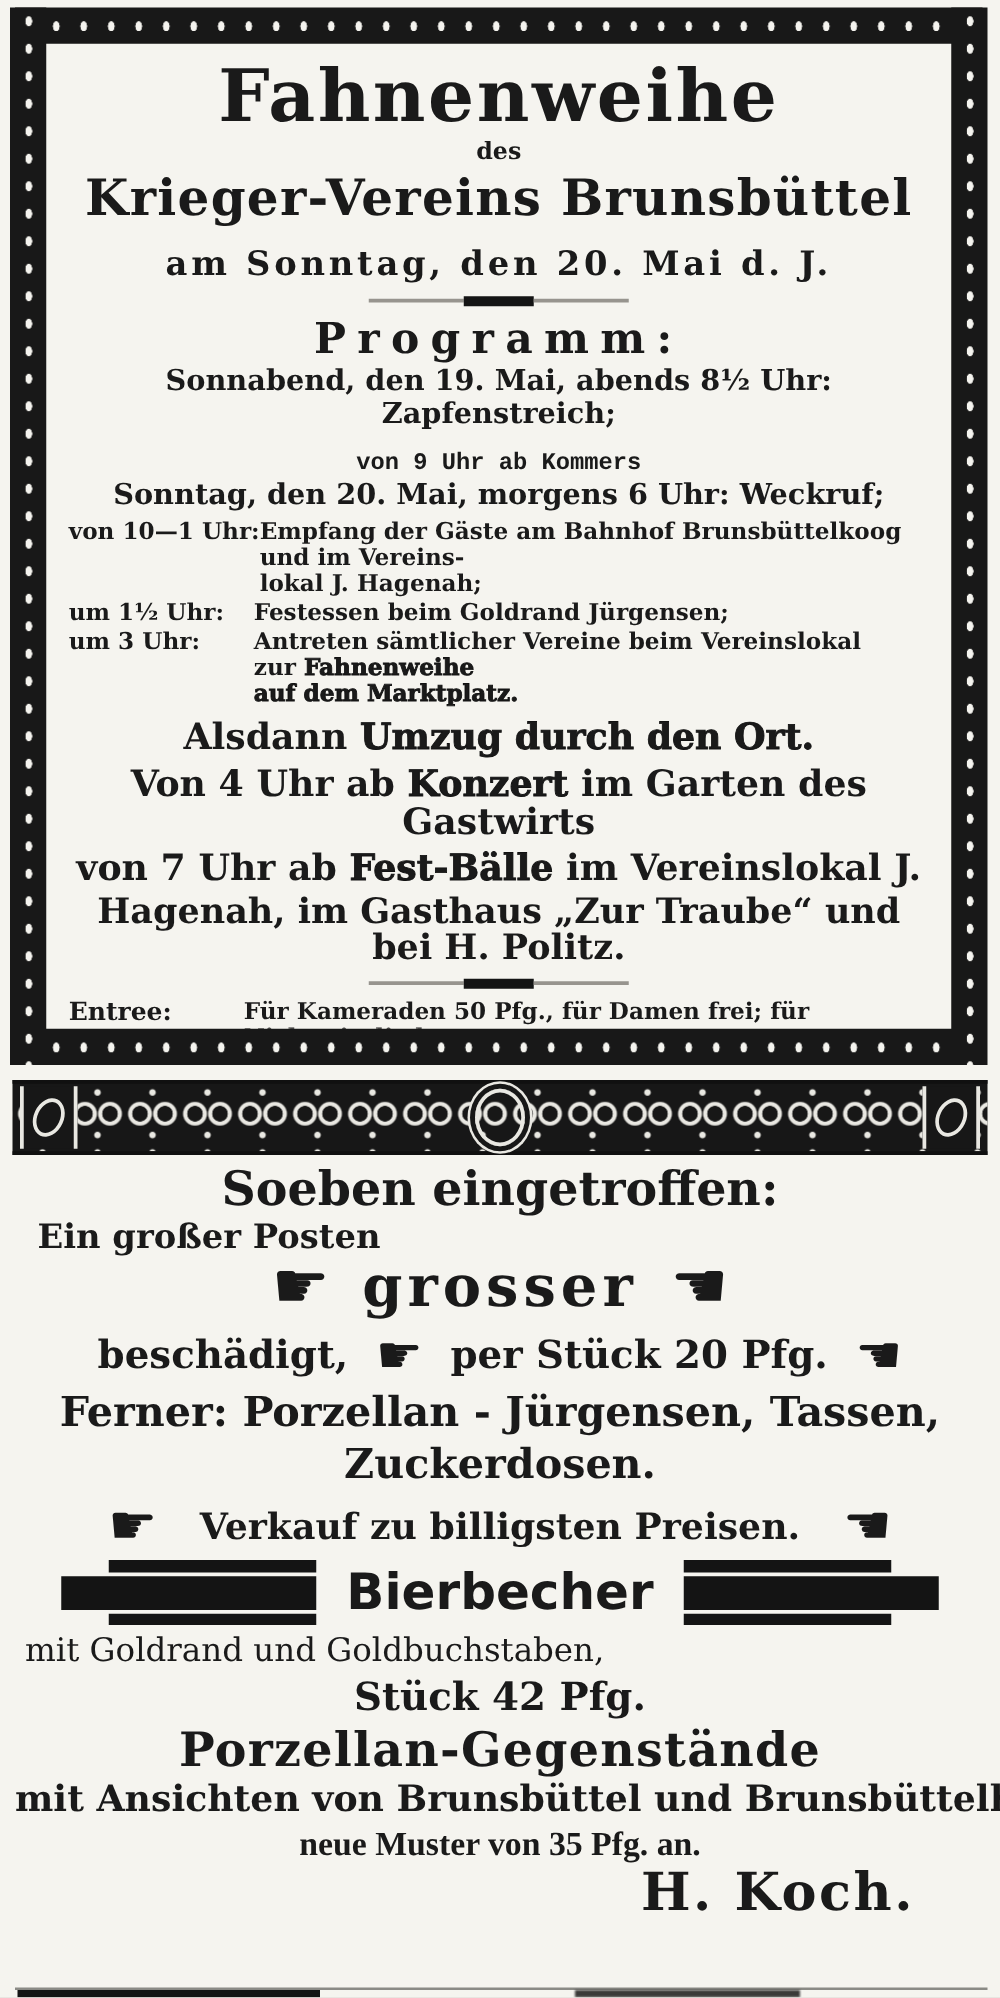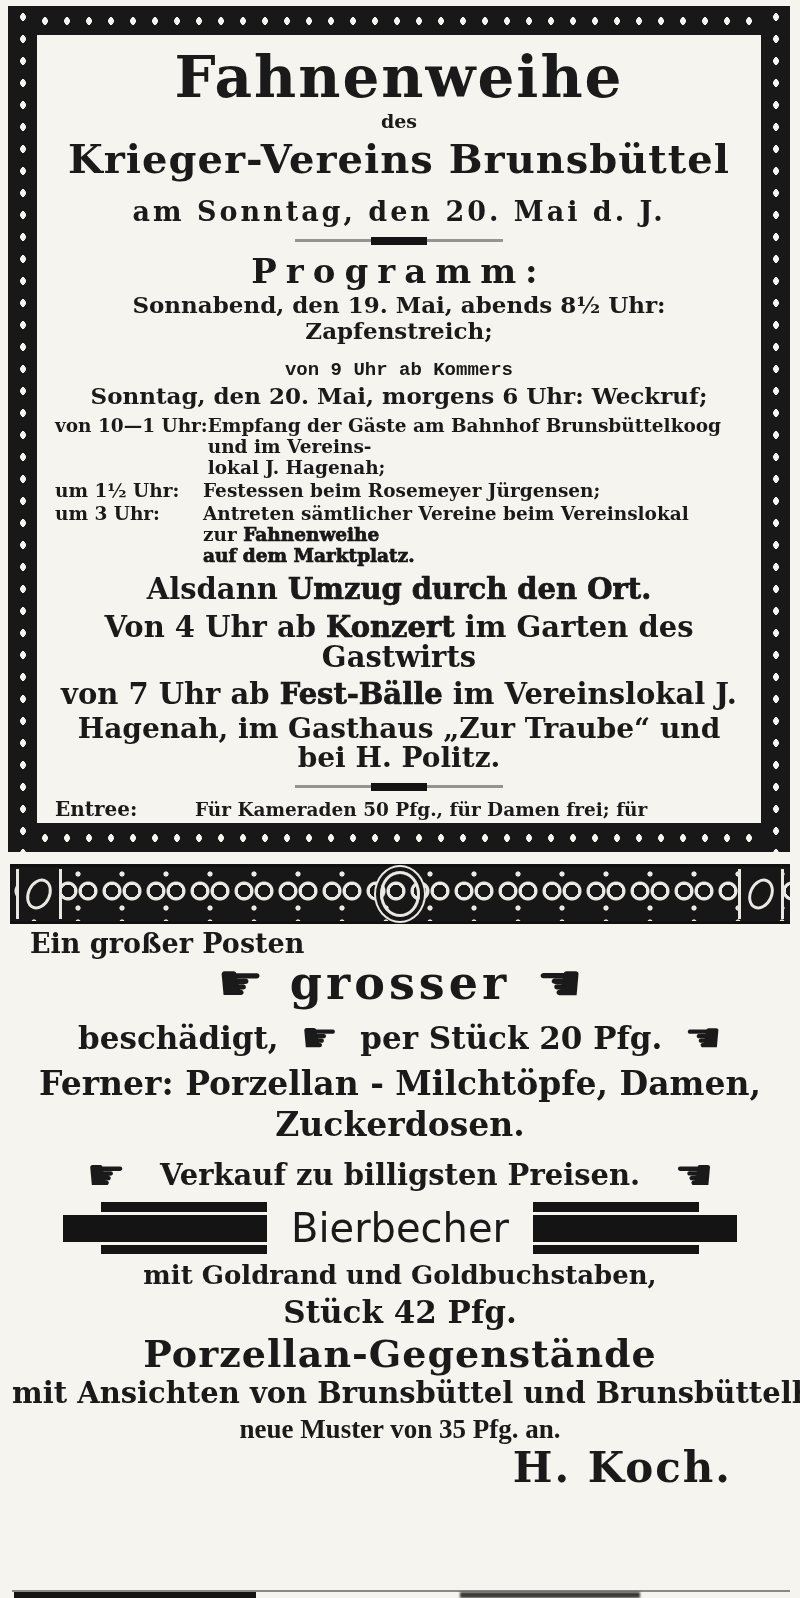--- a/index.html
+++ b/index.html
@@ -85,30 +85,30 @@
   .product-line{margin:4px 0 0;font-size:55px;font-weight:bold;text-align:center;line-height:1;letter-spacing:0;white-space:nowrap;}
   .damaged-row{display:flex;align-items:center;justify-content:center;gap:22px;margin-top:8px;}
   .damaged-row .txt{font-size:31px;font-weight:bold;line-height:1;}
   .damaged-row .manicule{font-size:42px;}
   .ferner-line{margin:8px 0 0;font-size:33px;font-weight:bold;text-align:center;line-height:1;}
   .zucker-line{margin:8px 0 0;font-size:33px;font-weight:bold;text-align:center;line-height:1;}
   .verkauf-row{display:flex;align-items:center;justify-content:center;gap:34px;margin-top:12px;}
   .verkauf-row .txt{font-size:29px;font-weight:bold;line-height:1;}
   .verkauf-row .manicule{font-size:44px;}
   .bier-row{display:flex;align-items:center;justify-content:center;gap:24px;margin-top:4px;height:54px;}
-  .bier-word{font-family:"DejaVu Sans","Liberation Sans",sans-serif;font-size:40px;font-weight:normal;line-height:1;letter-spacing:0px;}
+  .bier-word{font-family:"DejaVu Sans","Liberation Sans",sans-serif;font-size:40px;font-weight:bold;line-height:1;letter-spacing:0px;}
   .bars{position:relative;width:204px;height:52px;}
   .bars .b1,.bars .b2,.bars .b3{position:absolute;background:#141414;}
   .bars-left .b1{top:0;left:38px;right:0;height:10px;}
   .bars-left .b2{top:13px;left:0;right:0;height:27px;}
   .bars-left .b3{bottom:0;left:38px;right:0;height:9px;}
   .bars-right .b1{top:0;right:38px;left:0;height:10px;}
   .bars-right .b2{top:13px;right:0;left:0;height:27px;}
   .bars-right .b3{bottom:0;right:38px;left:0;height:9px;}
-  .gold-row{display:flex;justify-content:center;margin-top:7px;padding:0 8px;font-size:26px;font-weight:bold;line-height:1;}
+  .gold-row{display:flex;justify-content:flex-start;margin-top:7px;padding:0 8px;font-size:26px;font-weight:normal;line-height:1;}
   .stueck-line{margin:9px 0 0;font-size:31px;font-weight:bold;text-align:center;line-height:1;}
   .gegen-line{margin:7px 0 0;font-size:38px;font-weight:bold;text-align:center;line-height:1;letter-spacing:1px;}
   .ansichten-line{margin:6px 0 0;font-size:29px;font-weight:bold;text-align:center;line-height:1;white-space:nowrap;}
   .muster-line{margin:8px 0 0;font-size:27px;font-weight:bold;text-align:center;line-height:1;font-family:Liberation Serif, serif;}
   .koch-line{margin:4px 56px 0 0;font-size:42px;font-weight:bold;text-align:right;line-height:1;letter-spacing:2px;}
 
   
   .bottom-frag{position:absolute;left:0;right:0;bottom:0;height:8px;}
   .bottom-frag .line{position:absolute;left:12px;right:10px;top:0;height:2px;background:#8a8a85;}
   .bottom-frag .bar{position:absolute;left:14px;top:2px;width:242px;height:6px;background:#141414;}
@@ -146,21 +146,21 @@
         <div class="sched-row">
           <span class="sched-label">von 10—1 Uhr:</span>
           <span class="sched-text">
             <span class="blk">Empfang der Gäste am Bahnhof Brunsbüttelkoog und im Vereins-</span>
             <span class="blk">lokal J. Hagenah;</span>
           </span>
         </div>
         <div class="sched-row">
           <span class="sched-label">um 1½ Uhr:</span>
           <span class="sched-text">
-            <span class="blk">Festessen beim Rosemeyer Jürgensen;</span>
+            <span class="blk">Festessen beim Goldrand Jürgensen;</span>
           </span>
         </div>
         <div class="sched-row">
           <span class="sched-label">um 3 Uhr:</span>
           <span class="sched-text">
             <span class="blk"><span>Antreten sämtlicher Vereine beim Vereinslokal zur</span>&nbsp;<span class="xb">Fahnenweihe</span></span>
             <span class="blk xb">auf dem Marktplatz.</span>
           </span>
         </div>
       </div>
@@ -191,37 +191,38 @@
 
   <div style="height:858px"></div>
 
   <div class="knot-band band1">
     <div class="cap left"></div>
     <div class="cap right"></div>
     <div class="medallion"></div>
   </div>
 
   <section class="ad2">
+    <p class="ad2-heading">Soeben eingetroffen:</p>
     <p class="ad2-intro">Ein großer Posten</p>
 
     <div class="grosser-row">
       <span class="manicule">☛</span>
       <span class="grosser-word">grosser</span>
       <span class="manicule">☚</span>
     </div>
 
 
     <div class="damaged-row">
       <span class="txt">beschädigt,</span>
       <span class="manicule">☛</span>
       <span class="txt">per Stück 20 Pfg.</span>
       <span class="manicule">☚</span>
     </div>
 
-    <p class="ferner-line">Ferner: Porzellan - Milchtöpfe, Damen,</p>
+    <p class="ferner-line">Ferner: Porzellan - Jürgensen, Tassen,</p>
     <p class="zucker-line">Zuckerdosen.</p>
 
     <div class="verkauf-row">
       <span class="manicule">☛</span>
       <span class="txt">Verkauf zu billigsten Preisen.</span>
       <span class="manicule">☚</span>
     </div>
 
     <div class="bier-row">
       <span class="bars bars-left">

